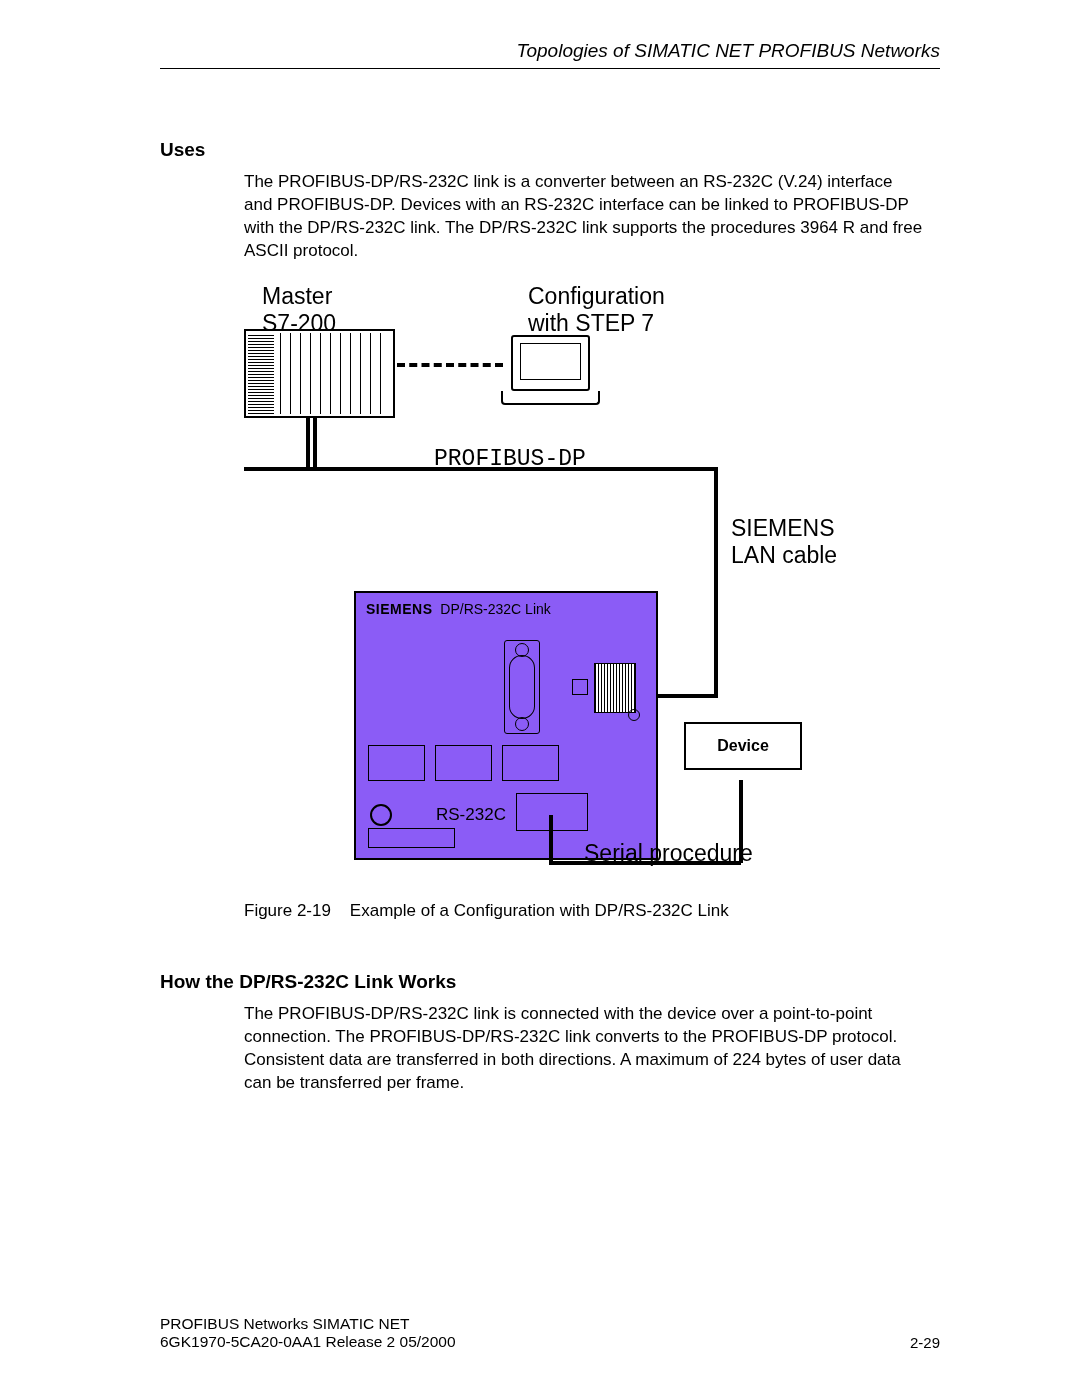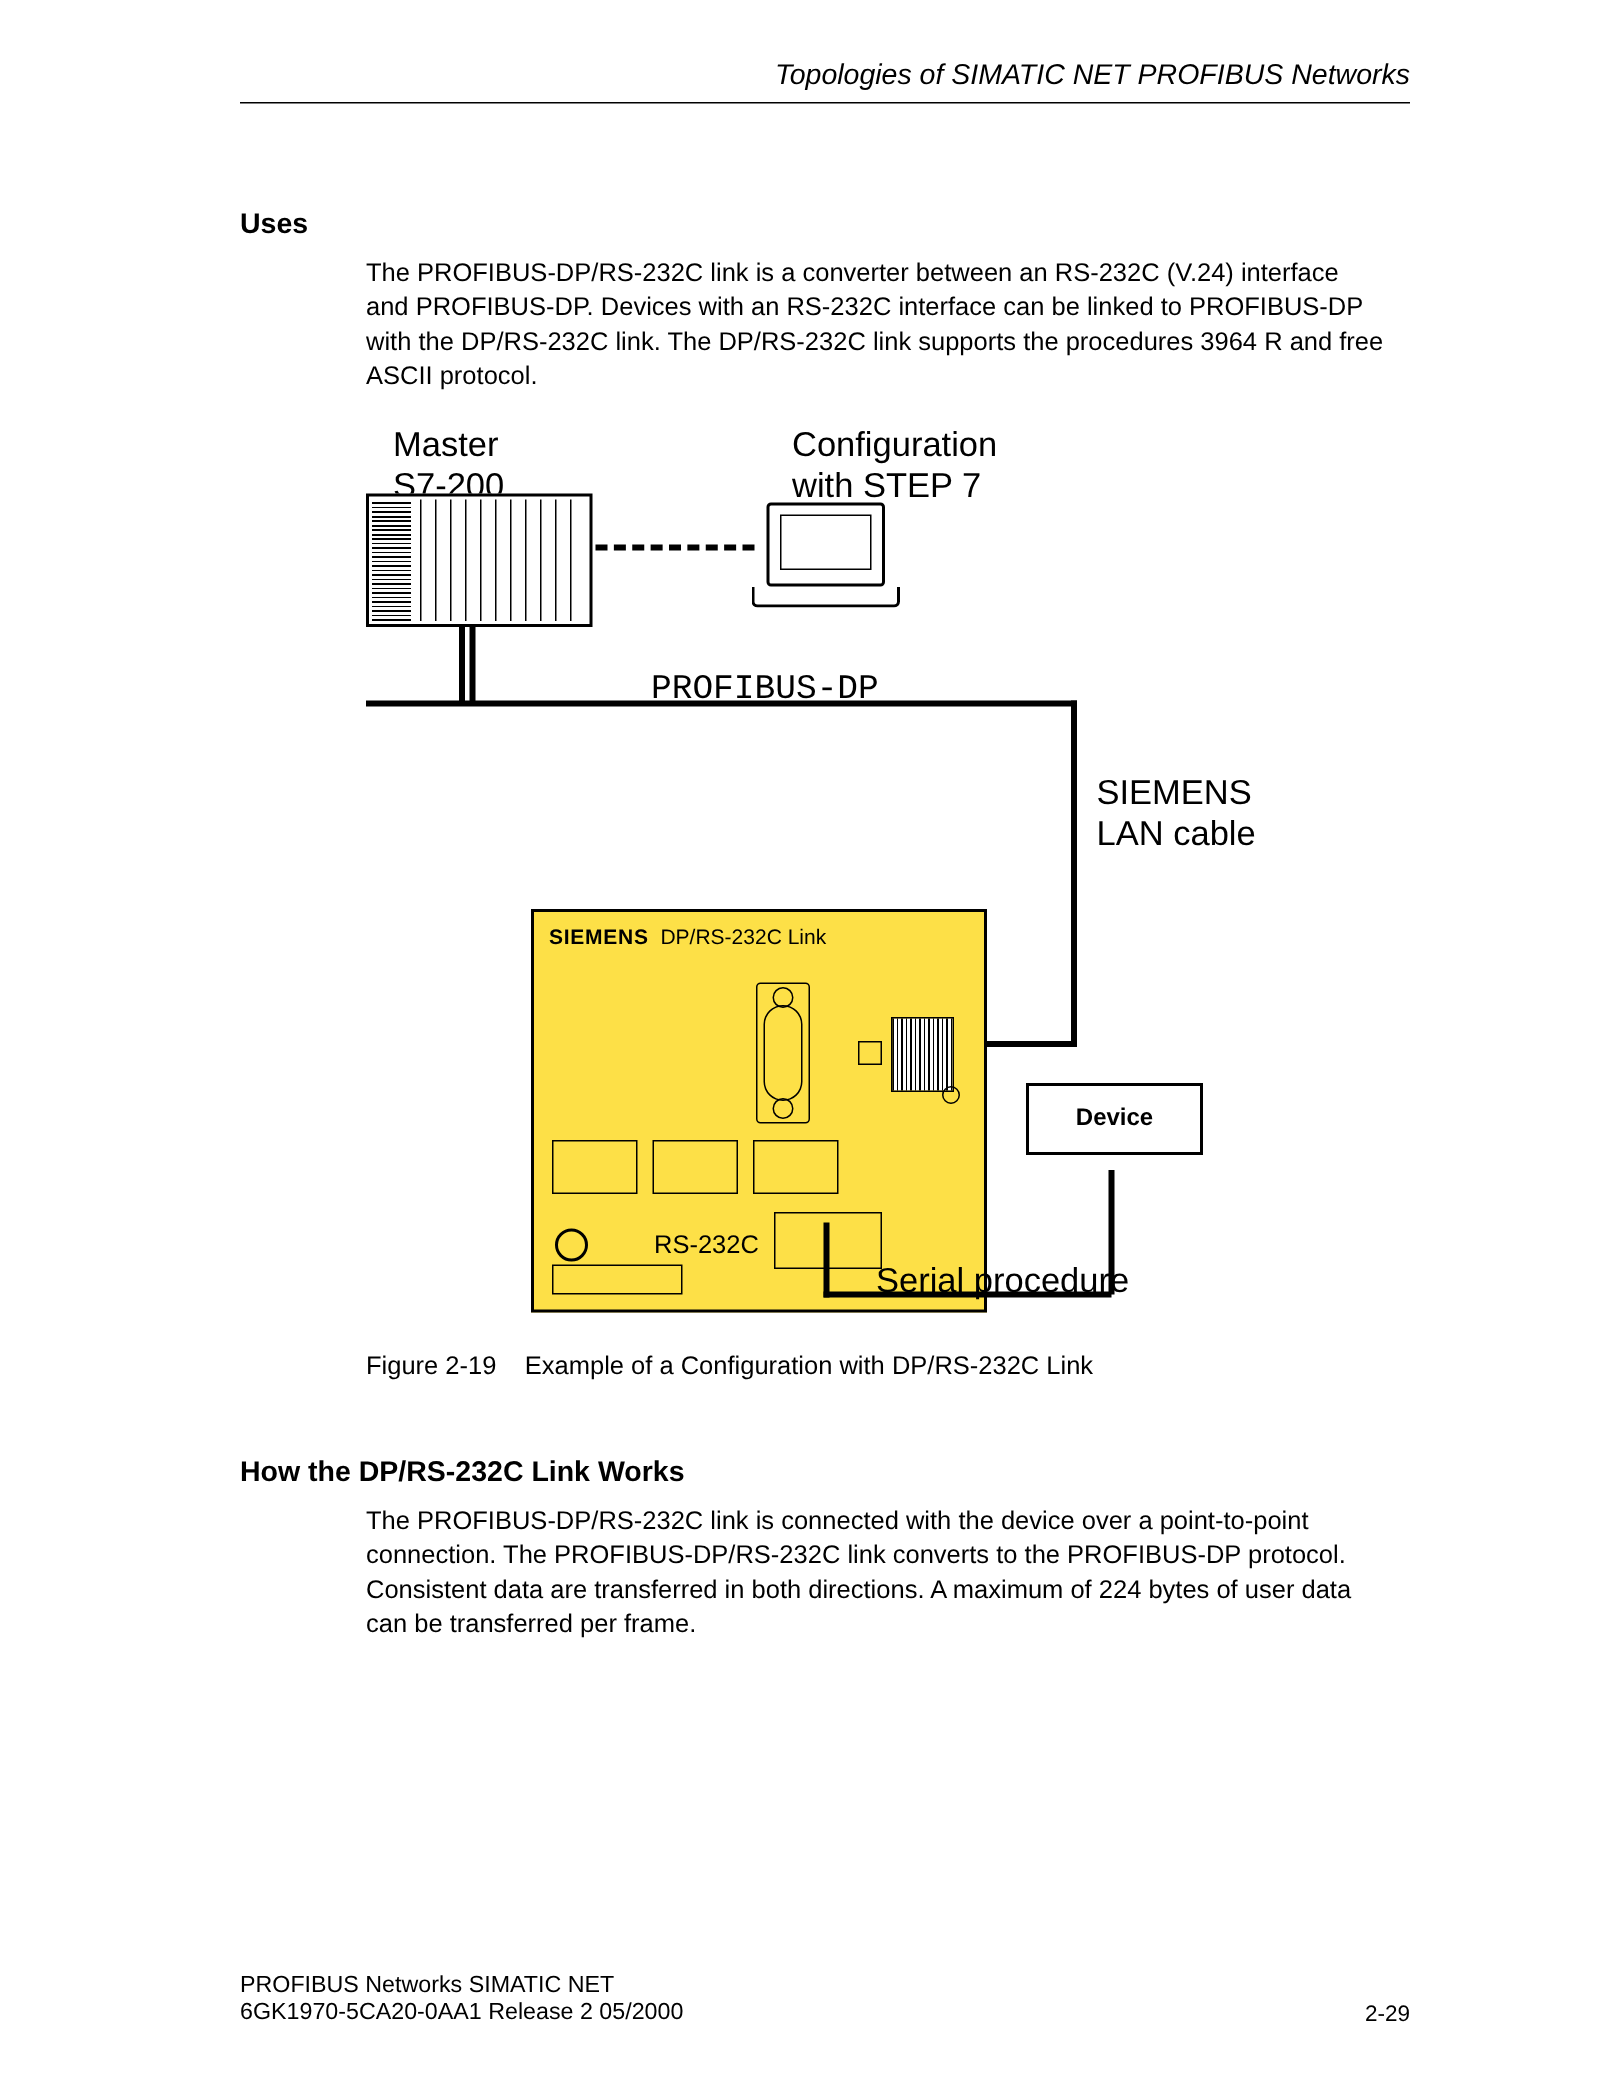--- a/index.html
+++ b/index.html
@@ -28,22 +28,22 @@
   .lap-scr{width:75px;height:52px;border:2px solid #000;border-radius:3px;position:relative;}
   .lap-scr::after{content:"";position:absolute;left:7px;right:7px;top:6px;bottom:9px;border:1px solid #000;}
   .lap-base{width:95px;height:12px;border:2px solid #000;border-top:none;margin-left:-10px;border-radius:0 0 4px 4px;}
   .dash{position:absolute;left:153px;top:80px;width:106px;border-top:4px dashed #000;}
   .drop-plc{position:absolute;left:62px;top:133px;width:14px;height:52px;}
   .drop-plc div{width:4px;height:100%;background:#000;display:inline-block;margin-right:3px;}
   .bus-h{position:absolute;left:0;top:184px;height:4px;width:474px;background:#000;}
   .bus-v{position:absolute;left:470px;top:184px;width:4px;height:231px;background:#000;}
   .bus-h2{position:absolute;left:404px;top:411px;height:4px;width:70px;background:#000;}
   .link-box{
-    position:absolute;left:110px;top:323px;width:300px;height:265px;
-    border:2px solid #000;background:#fde047;
+    position:absolute;left:110px;top:308px;width:300px;height:265px;
+    border:2px solid #000;background:#8b5cf6;
   }
   .link-title{position:absolute;left:10px;top:8px;font-size:14px;}
   .link-title b{font-weight:bold;letter-spacing:0.5px;}
   .db9{
     position:absolute;left:148px;top:47px;width:34px;height:92px;
     border:1px solid #000;border-radius:3px;
   }
   .db9::before{content:"";position:absolute;left:4px;right:4px;top:14px;bottom:14px;border:1px solid #000;border-radius:50%/20%;}
   .db9 .screw{position:absolute;left:10px;width:12px;height:12px;border:1px solid #000;border-radius:50%;}
   .db9 .s1{top:2px;} .db9 .s2{bottom:2px;}

